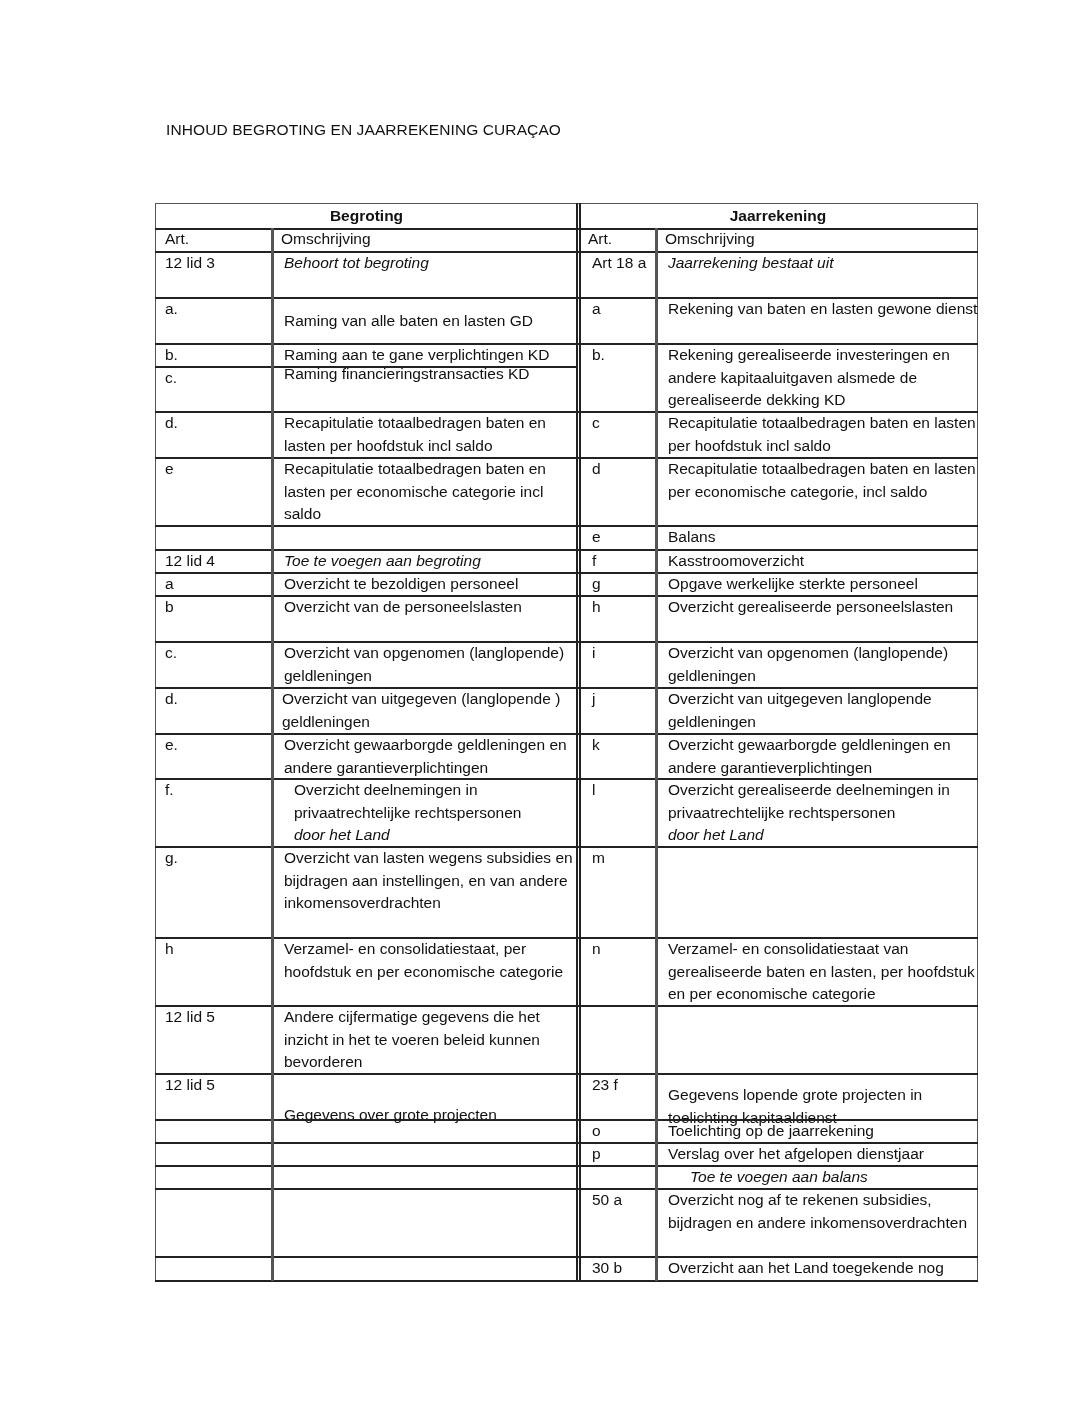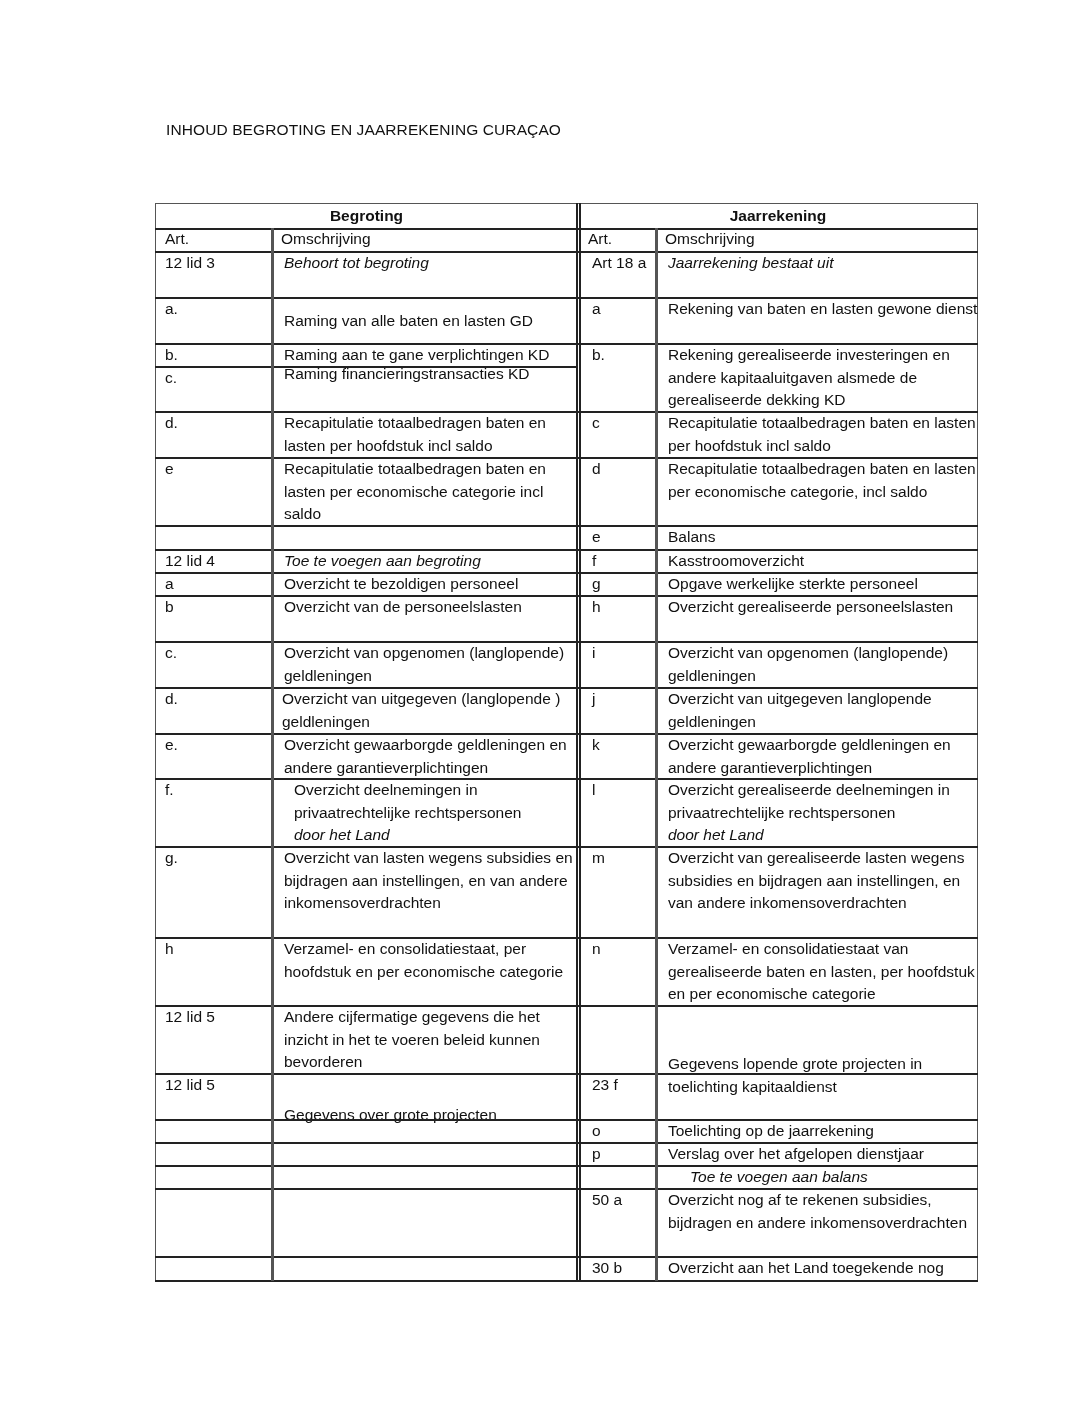--- a/index.html
+++ b/index.html
@@ -134,30 +134,29 @@
     <div class="cell" style="left: 427px; width: 73px; top: 485px; height: 45px;">j</div>
     <div class="cell" style="left: 503px; width: 320px; top: 485px; height: 45px;">Overzicht van uitgegeven langlopende geldleningen</div>
     <div class="line hline" style="left: 423px; top: 530px; width: 400px;"></div>
     <div class="cell" style="left: 427px; width: 73px; top: 531px; height: 44px;">k</div>
     <div class="cell" style="left: 503px; width: 320px; top: 531px; height: 44px;">Overzicht gewaarborgde geldleningen en andere garantieverplichtingen</div>
     <div class="line hline" style="left: 423px; top: 575px; width: 400px;"></div>
     <div class="cell" style="left: 427px; width: 73px; top: 576px; height: 67px;">l</div>
     <div class="cell" style="left: 503px; width: 320px; top: 576px; height: 67px;">Overzicht gerealiseerde deelnemingen in privaatrechtelijke rechtspersonen <span class="it" style="display: block;">door het Land</span></div>
     <div class="line hline" style="left: 423px; top: 643px; width: 400px;"></div>
     <div class="cell" style="left: 427px; width: 73px; top: 644px; height: 90px;">m</div>
-    <div class="cell" style="left: 503px; width: 320px; top: 644px; height: 90px;">Overzicht van gerealiseerde lasten wegens subsidies en bijdragen aan instellingen, en van andere inkomensoverdrachten</div>
     <div class="line hline" style="left: 423px; top: 734px; width: 400px;"></div>
     <div class="cell" style="left: 427px; width: 73px; top: 735px; height: 67px;">n</div>
     <div class="cell" style="left: 503px; width: 320px; top: 735px; height: 67px;">Verzamel- en consolidatiestaat van gerealiseerde baten en lasten, per hoofdstuk en per economische categorie</div>
     <div class="line hline" style="left: 423px; top: 802px; width: 400px;"></div>
     <div class="cell" style="left: 427px; width: 73px; top: 803px; height: 67px;"></div>
     <div class="cell" style="left: 503px; width: 320px; top: 803px; height: 67px;"></div>
     <div class="line hline" style="left: 423px; top: 870px; width: 400px;"></div>
     <div class="cell" style="left: 427px; width: 73px; top: 871px; height: 45px;">23 f</div>
-    <div class="cell" style="left: 503px; width: 320px; top: 850px; height: 43px;">Gegevens lopende grote projecten in toelichting kapitaaldienst</div>
+    <div class="cell" style="left: 503px; width: 320px; top: 881px; height: 43px;">Gegevens lopende grote projecten in toelichting kapitaaldienst</div>
     <div class="line hline" style="left: 423px; top: 916px; width: 400px;"></div>
     <div class="cell" style="left: 427px; width: 73px; top: 917px; height: 22px;">o</div>
     <div class="cell" style="left: 503px; width: 320px; top: 917px; height: 22px;">Toelichting op de jaarrekening</div>
     <div class="line hline" style="left: 423px; top: 939px; width: 400px;"></div>
     <div class="cell" style="left: 427px; width: 73px; top: 940px; height: 22px;">p</div>
     <div class="cell" style="left: 503px; width: 320px; top: 940px; height: 22px;">Verslag over het afgelopen dienstjaar</div>
     <div class="line hline" style="left: 423px; top: 962px; width: 400px;"></div>
     <div class="cell" style="left: 427px; width: 73px; top: 963px; height: 22px;"></div>
     <div class="cell it" style="left: 503px; width: 320px; top: 963px; height: 22px; padding-left: 32px;">Toe te voegen aan balans</div>
     <div class="line hline" style="left: 423px; top: 985px; width: 400px;"></div>

